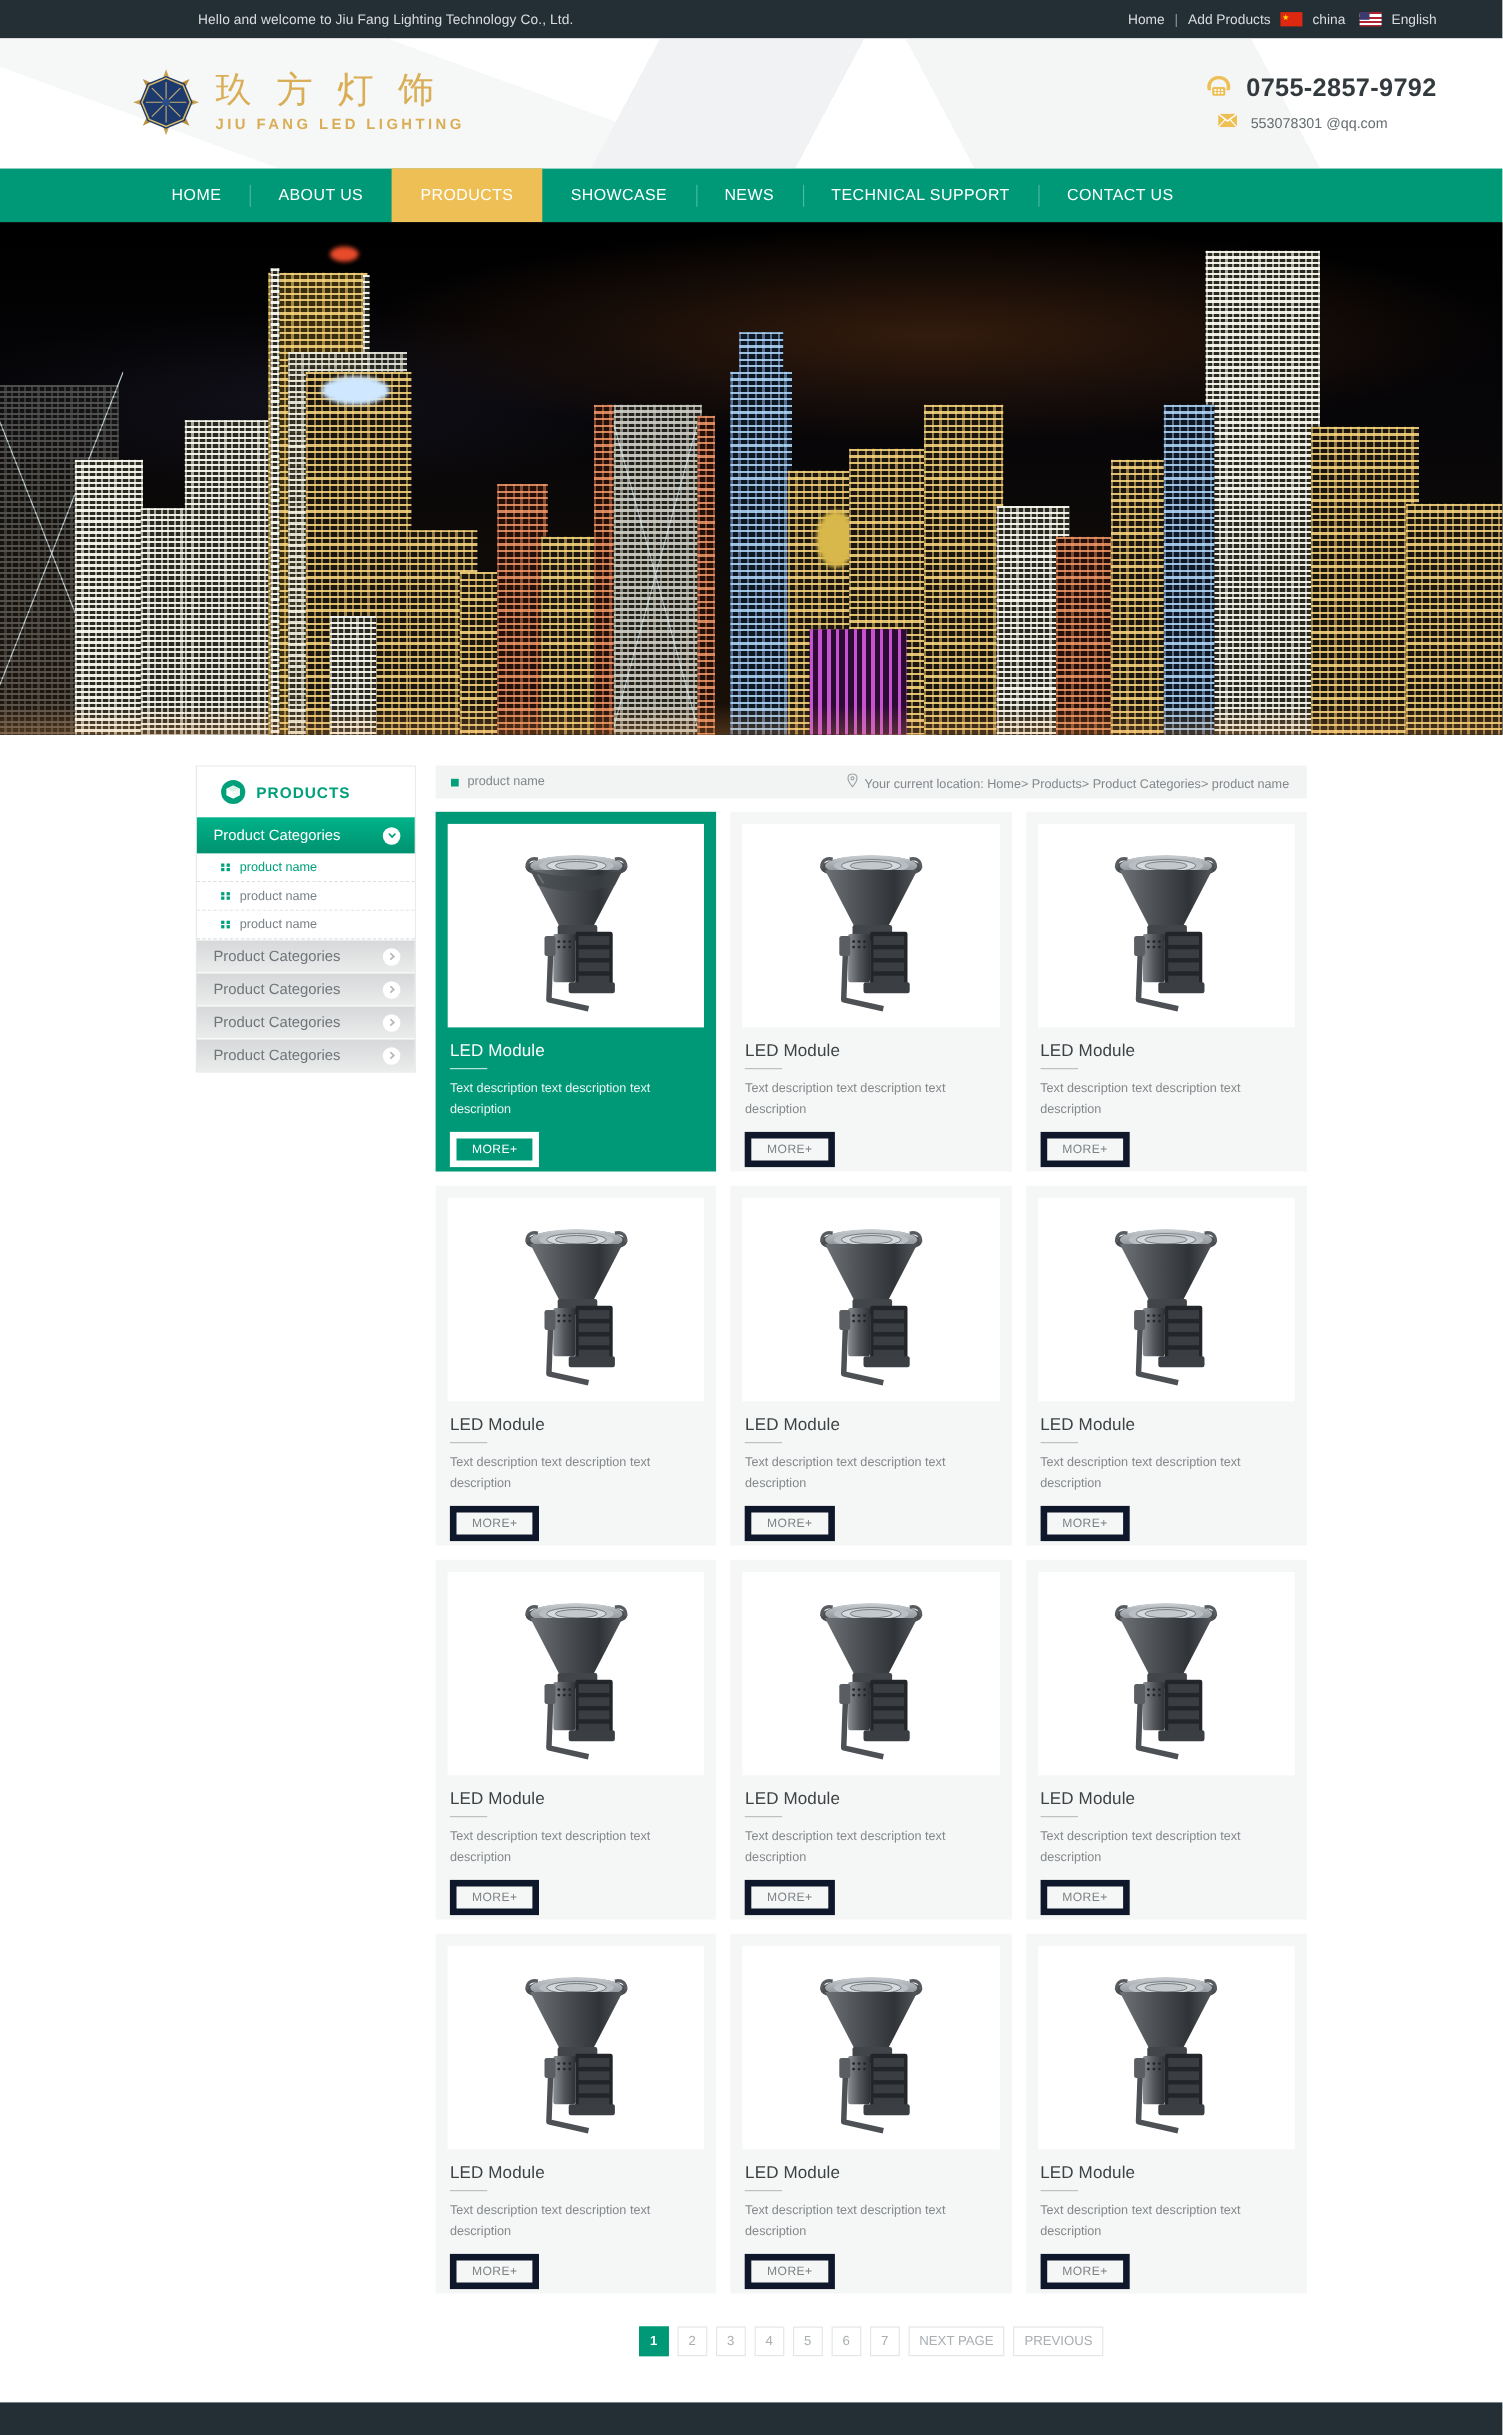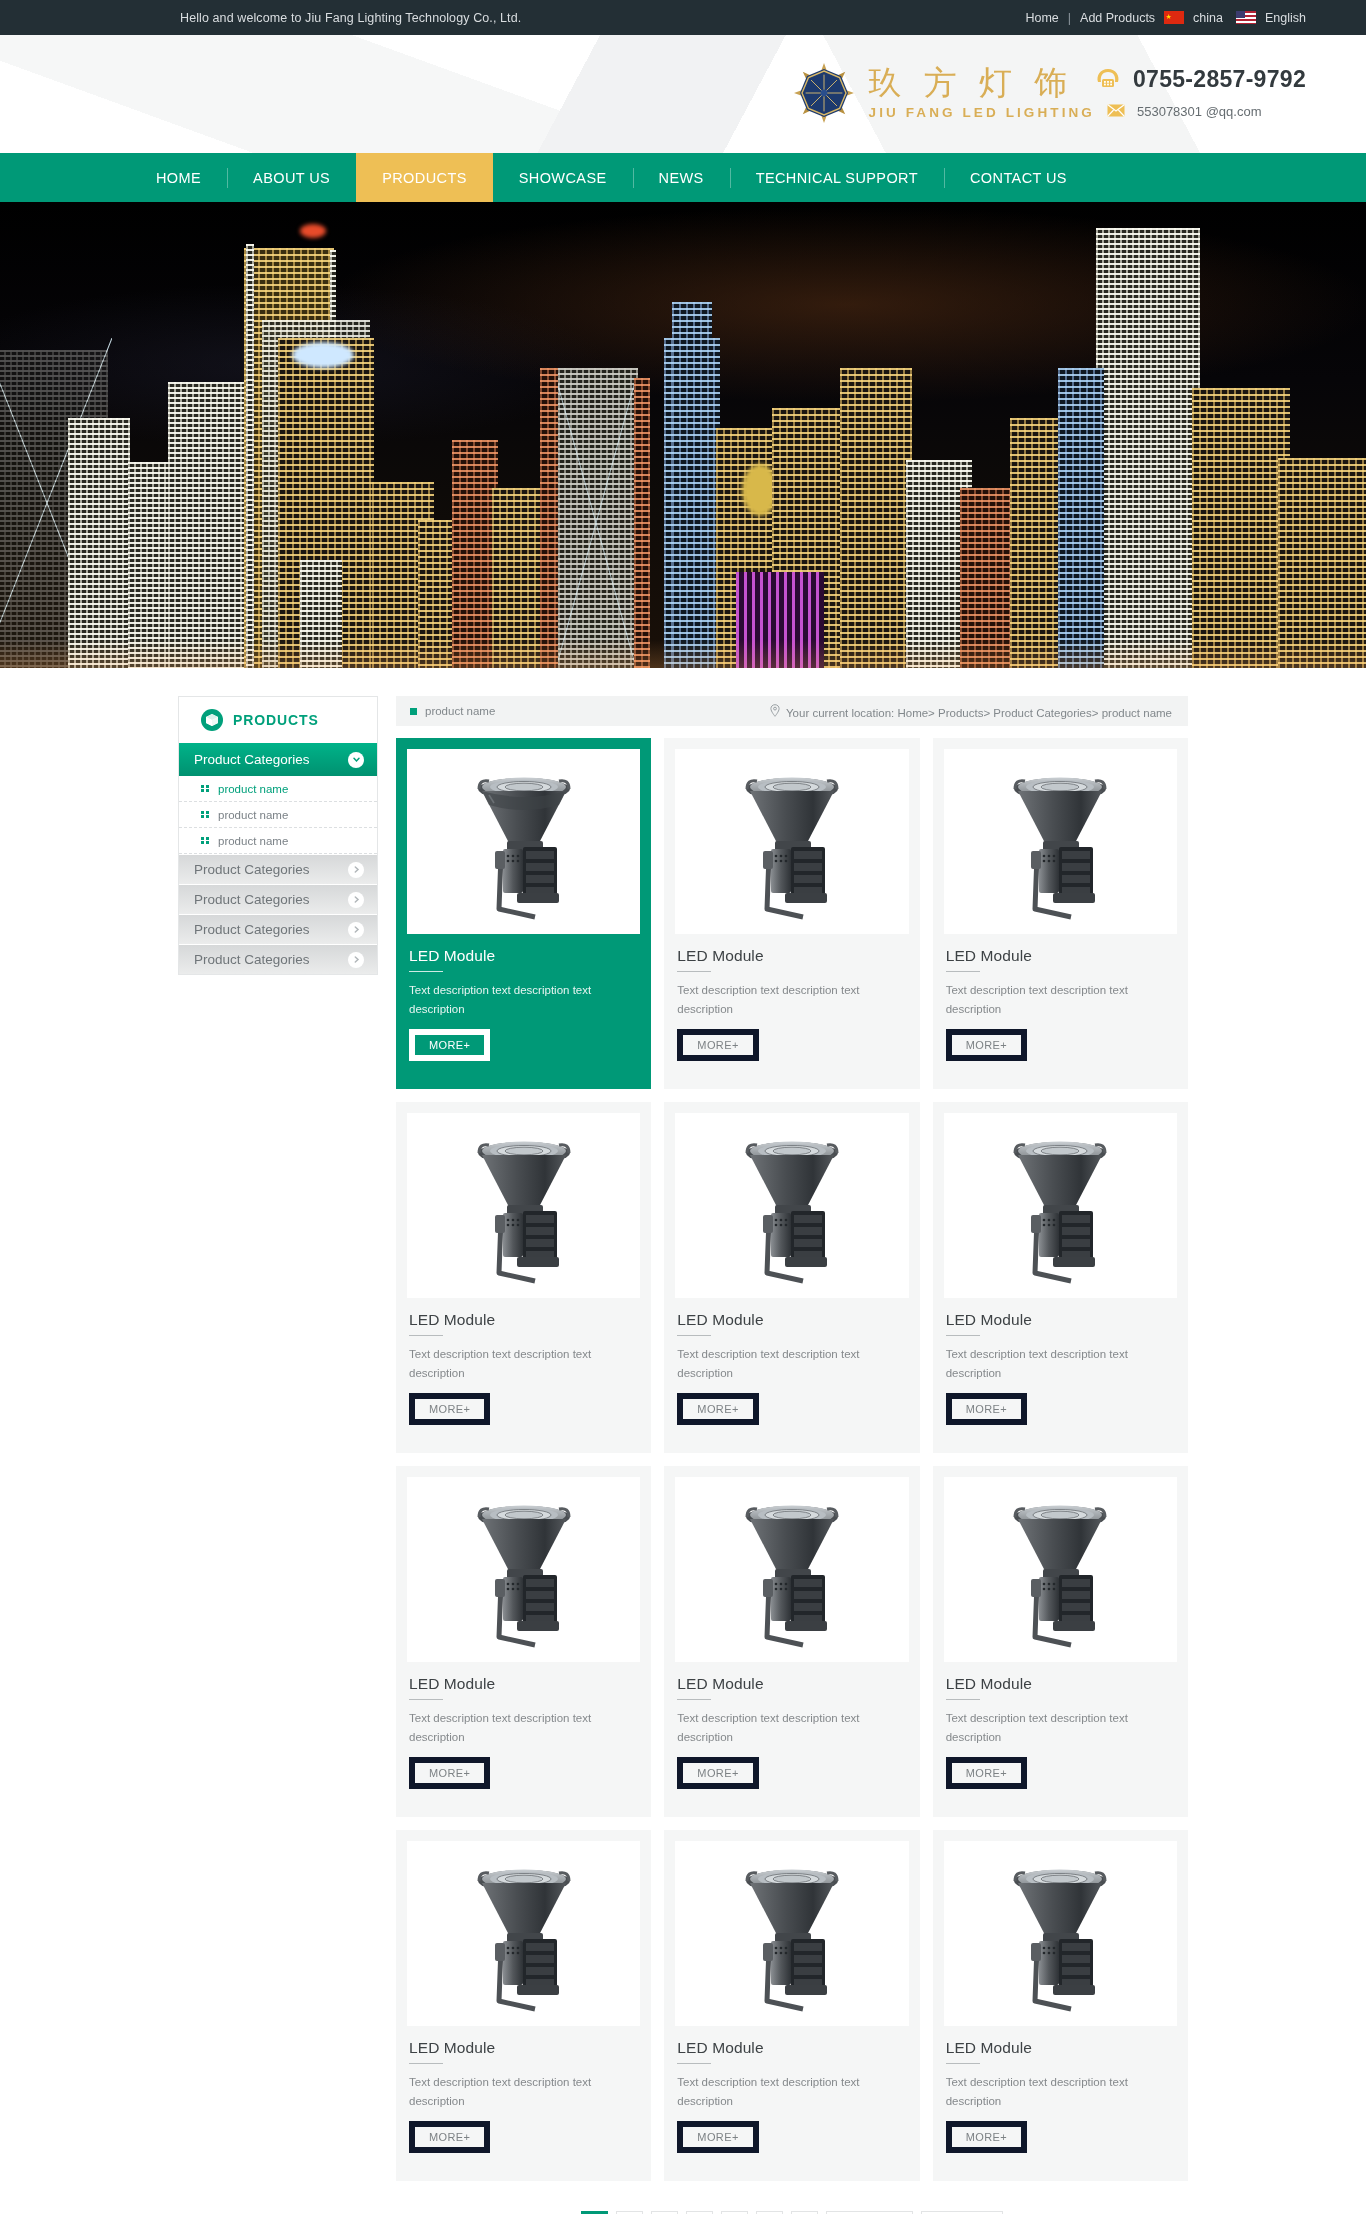--- a/index.html
+++ b/index.html
@@ -62,21 +62,21 @@
       linear-gradient(118deg, transparent 0 42%, #f1f2f3 42% 55%, transparent 55%),
       linear-gradient(-118deg, transparent 0 16%, #f4f5f5 16% 38%, transparent 38%),
       linear-gradient(200deg, transparent 0 60%, #f6f7f7 60% 85%, transparent 85%),
       #ffffff;
     opacity: .95;
   }
   .header-inner {
     position: relative;
     width: 1366px; height: 116px;
     padding: 0 60px 0 120px;
-    display: flex; align-items: center; justify-content: flex-end;
+    display: flex; align-items: center; justify-content: space-between;
   }
   .logo-wrap { display: flex; align-items: center; gap: 14px; }
   .logo-mark { width: 62px; height: 62px; position: relative; }
   .logo-text-cn {
     font-family: "Liberation Serif", serif;
     font-size: 33px; color: #d9ae56; letter-spacing: 7px;
     line-height: 1; font-weight: 500;
   }
   .logo-text-en {
     font-size: 13.5px; color: #d9ae56; letter-spacing: 3.1px;
@@ -251,21 +251,21 @@
   .sq-green { width: 7px; height: 7px; background: #00a07b; flex: none; }
   .crumb-right { display: flex; align-items: flex-end; gap: 6px; }
 
   .grid {
     display: grid;
     grid-template-columns: repeat(3, 1fr);
     gap: 13px;
   }
   .card {
     background: #f5f6f6;
-    padding: 11px 11px 28px;
+    padding: 11px 11px 4px;
     position: relative;
   }
   .card.featured { background: #009977; }
   .card-img {
     background: #ffffff;
     height: 185px;
     display: flex; align-items: center; justify-content: center;
     overflow: hidden;
   }
   .card-title {

